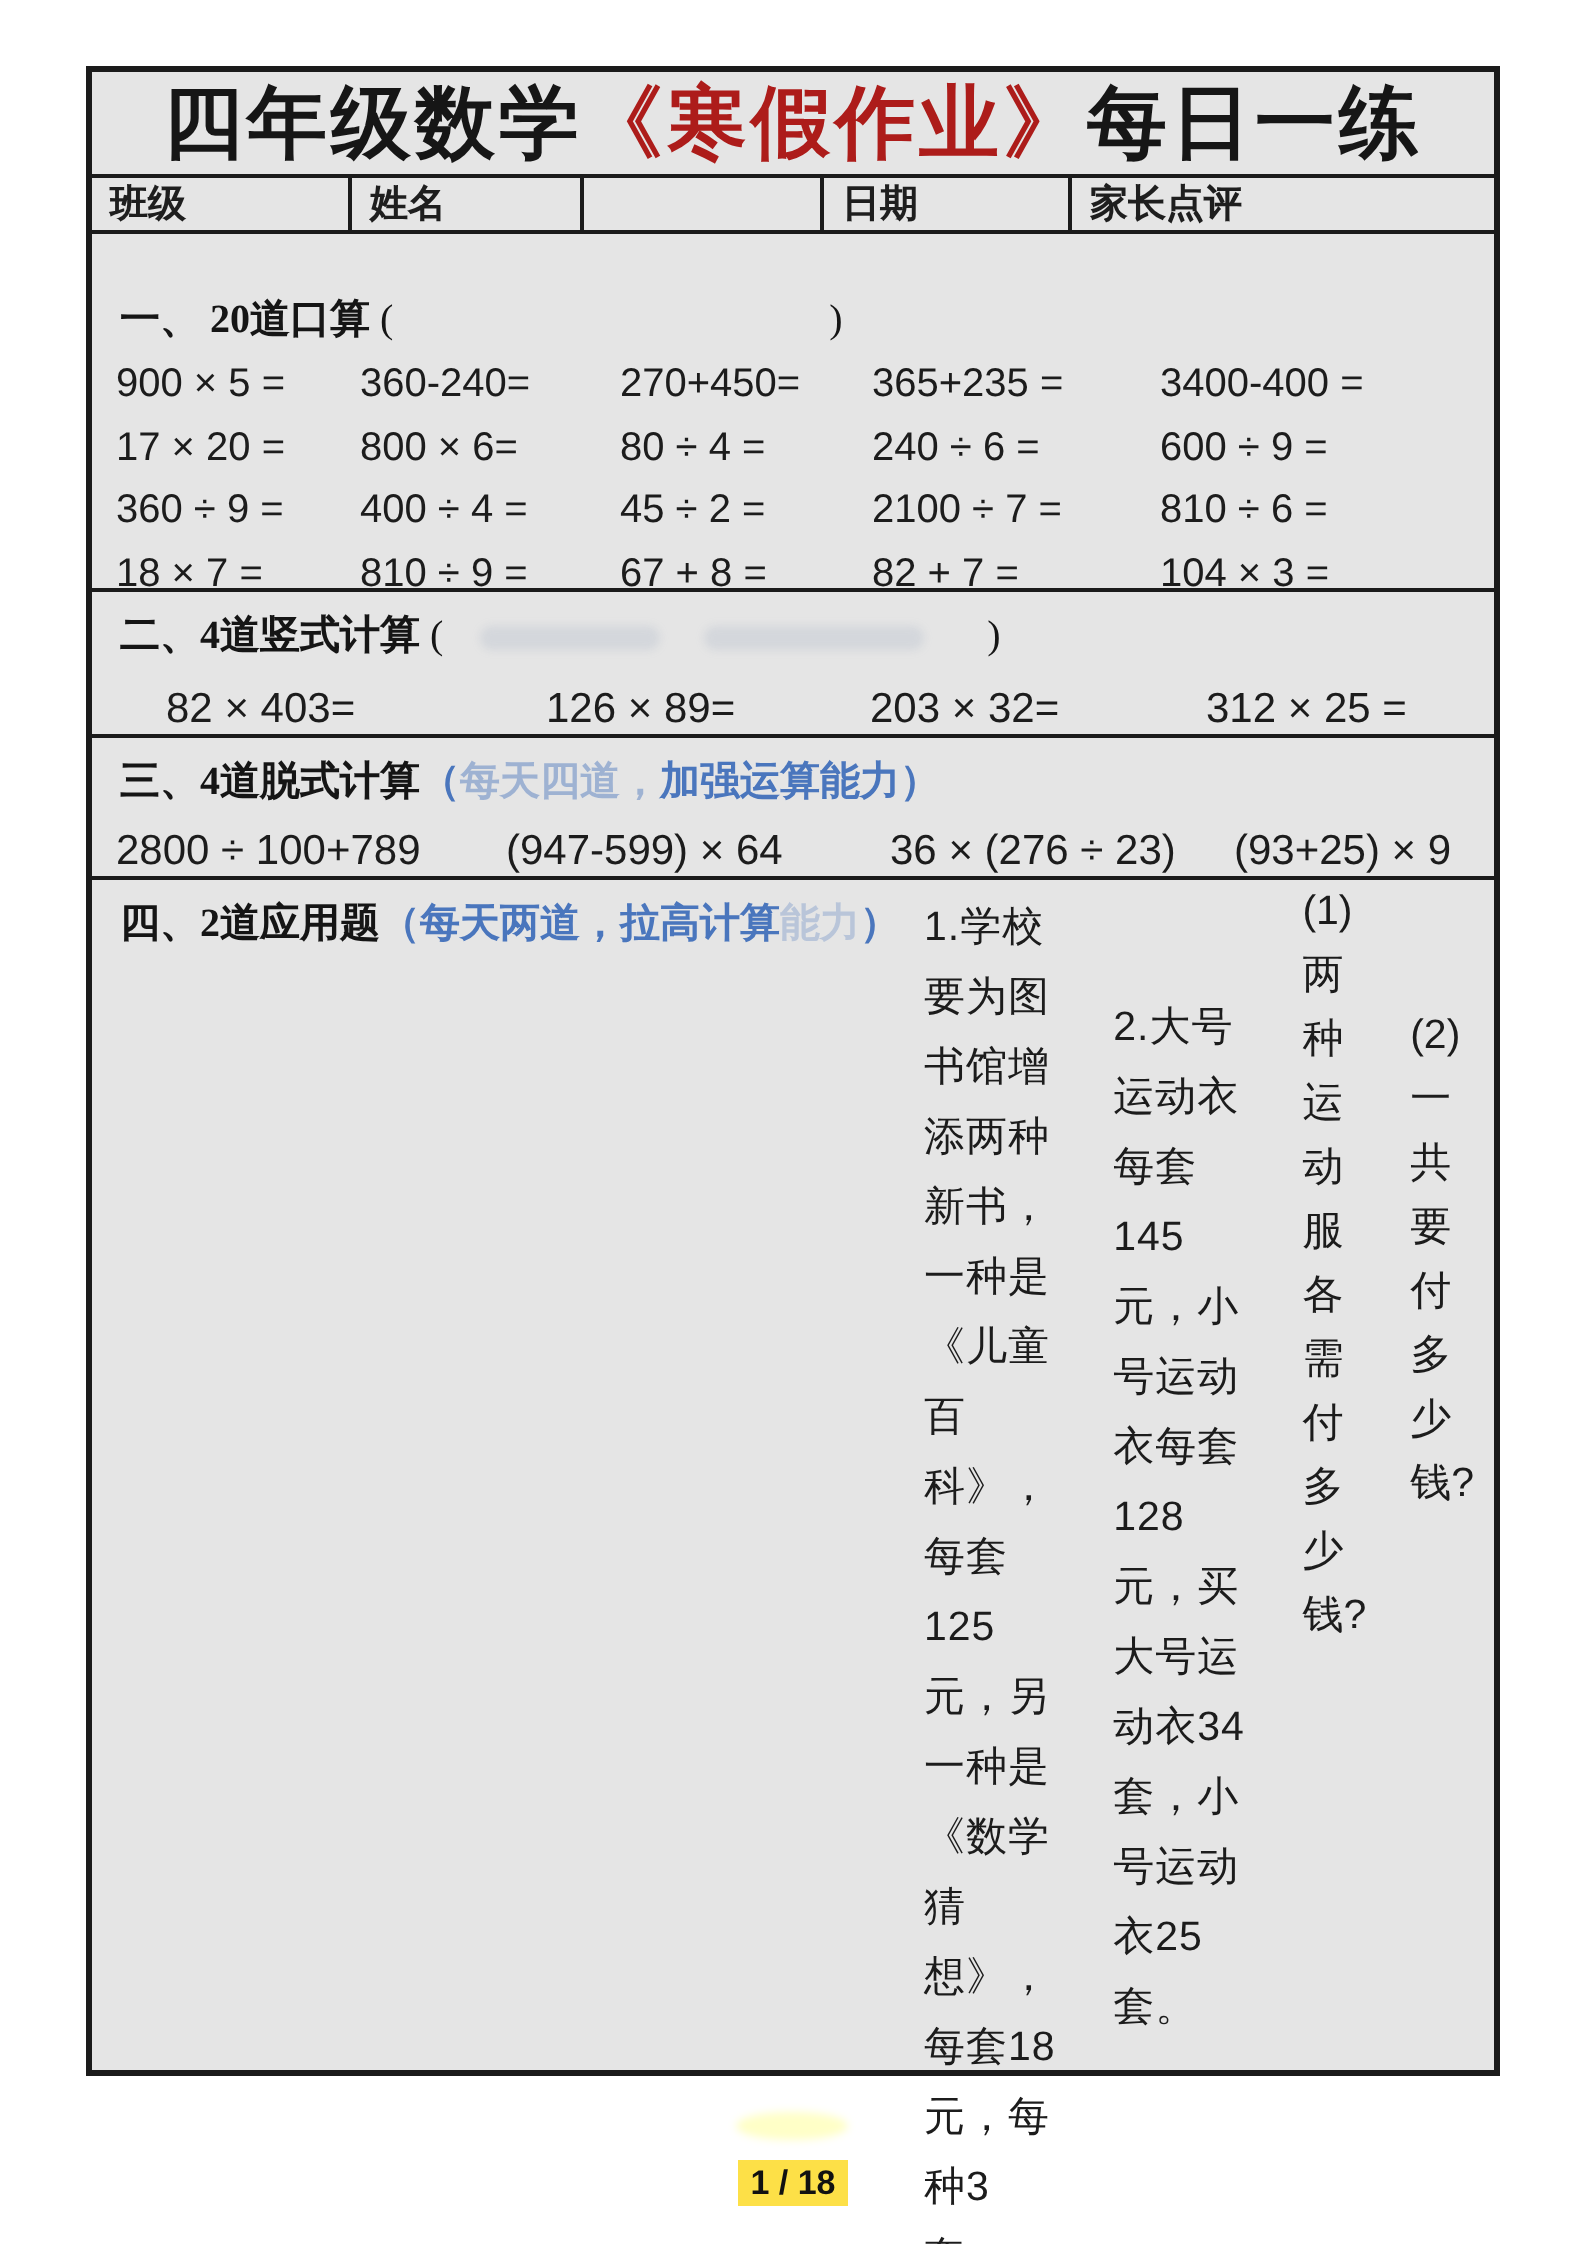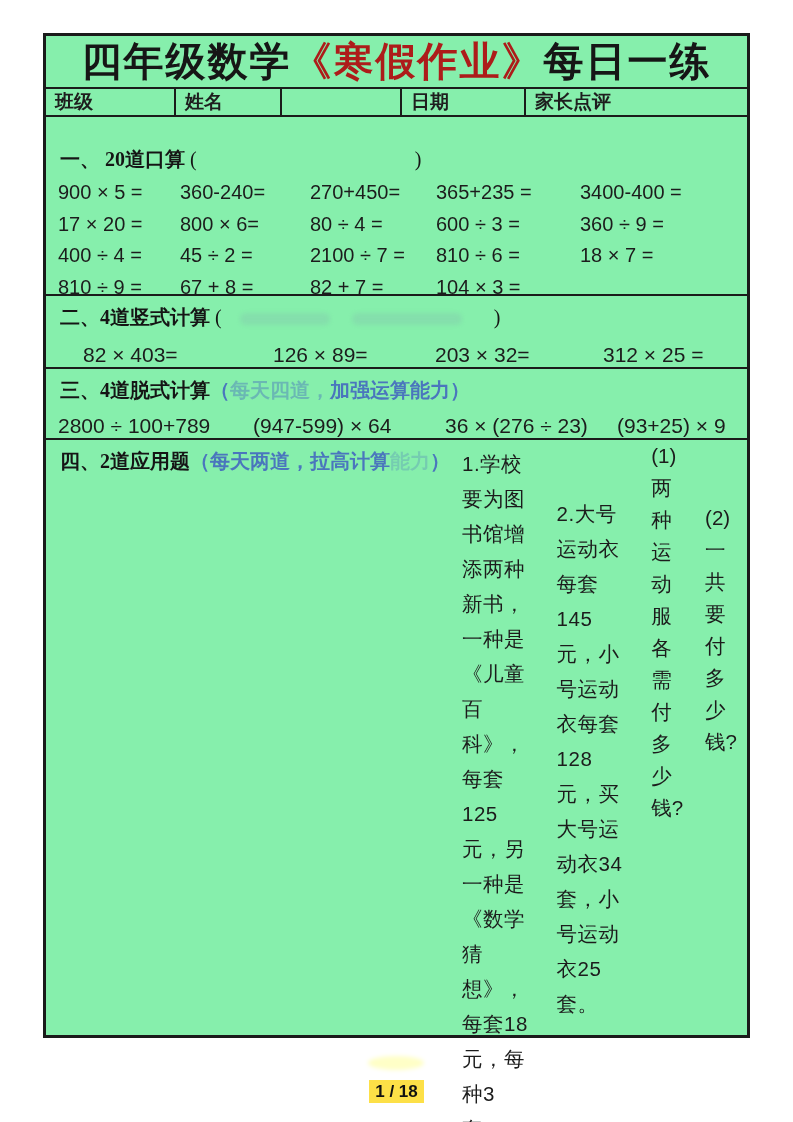--- a/index.html
+++ b/index.html
@@ -3,21 +3,21 @@
 <meta charset="utf-8">
 <style>
   html,body{margin:0;padding:0;}
   body{
     width:793px;height:1122px;position:relative;background:#ffffff;
     font-family:"Liberation Sans","DejaVu Sans",sans-serif;color:#1e1e1e;
     -webkit-font-smoothing:antialiased;
   }
   .sheet{
     position:absolute;left:43px;top:33px;width:707px;height:1005px;
-    border:3px solid #1b1b1b;box-sizing:border-box;background:#86efac;
+    border:3px solid #1b1b1b;box-sizing:border-box;background:#e5e5e5;
     display:flex;flex-direction:column;
   }
   
   .title-bar{
     height:53px;border-bottom:2px solid #1b1b1b;box-sizing:border-box;
     display:flex;align-items:center;justify-content:center;
     font-size:40px;font-weight:900;letter-spacing:2px;color:#161616;
     font-family:"Liberation Serif","DejaVu Serif",serif;
     white-space:nowrap;
   }
@@ -26,21 +26,21 @@
   .info-row{
     height:37px;border-bottom:2px solid #1b1b1b;box-sizing:border-box;
     display:flex;font-size:19px;font-weight:600;
     font-family:"Liberation Serif","DejaVu Serif",serif;
   }
   .info-cell{
     border-right:2px solid #1b1b1b;box-sizing:border-box;
     display:flex;align-items:center;padding-left:9px;
   }
   .info-cell:nth-child(1){width:130px;}
-  .info-cell:nth-child(2){width:106px;}
+  .info-cell:nth-child(2){width:116px;}
   .info-cell:nth-child(3){width:120px;}
   .info-cell:nth-child(4){width:124px;}
   .info-cell:nth-child(5){flex:1;border-right:none;}
   
   .section{box-sizing:border-box;}
   .sec-border{border-bottom:2px solid #1b1b1b;}
   .sec-heading{
     margin:8px 0 0 14px;font-size:20px;font-weight:700;color:#151515;
     font-family:"Liberation Serif","DejaVu Serif",serif;white-space:nowrap;
   }
@@ -135,21 +135,22 @@
     </div>
     <div class="oral-grid">
       <span>900 × 5 =</span>
       <span>360-240=</span>
       <span>270+450=</span>
       <span>365+235 =</span>
       <span>3400-400 =</span>
       <span>17 × 20 =</span>
       <span>800 × 6=</span>
       <span>80 ÷ 4 =</span>
-      <span>600 ÷ 3 =</span>
+      <span>240 ÷ 6 =</span>
+      <span>600 ÷ 9 =</span>
       <span>360 ÷ 9 =</span>
       <span>400 ÷ 4 =</span>
       <span>45 ÷ 2 =</span>
       <span>2100 ÷ 7 =</span>
       <span>810 ÷ 6 =</span>
       <span>18 × 7 =</span>
       <span>810 ÷ 9 =</span>
       <span>67 + 8 =</span>
       <span>82 + 7 =</span>
       <span>104 × 3 =</span>

